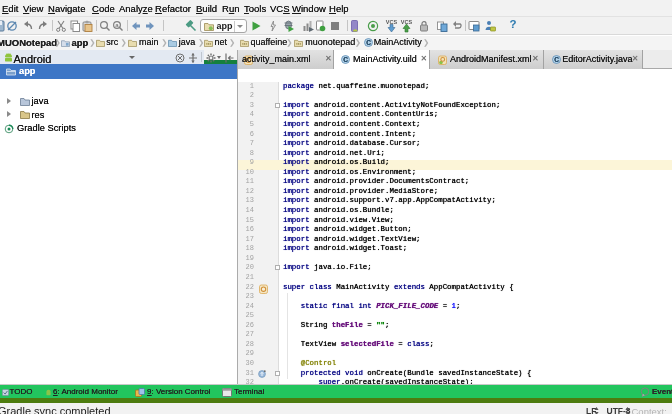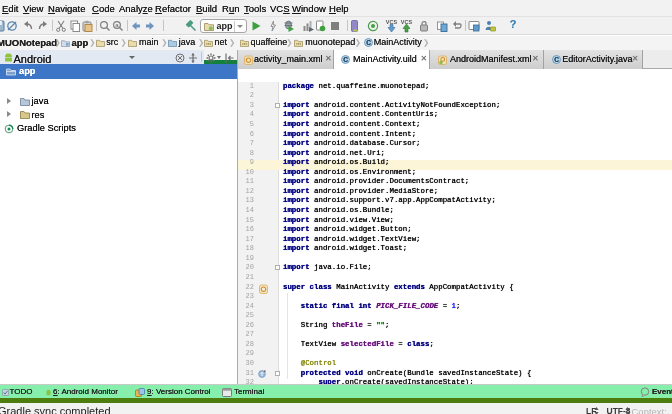--- a/index.html
+++ b/index.html
@@ -26,28 +26,28 @@
 .tab.sel{background:#fff;height:19px}
 .tab .tx{position:absolute;top:4px}
 .tab .x{position:absolute;top:4px;color:#787878;font-size:8px}
 .tab .ticon{position:absolute;top:5px}
 
 #editor{position:absolute;left:238px;top:69px;width:434px;height:315px;background:#fff;overflow:hidden}
 #gutter{position:absolute;left:0;top:12.5px;width:41px;height:302.5px;background:#f2f2f2;border-right:1px solid #dcdcdc}
 #caretrow{position:absolute;left:0;top:91px;width:434px;height:9.6px;background:#fcf5d8;z-index:2}
 #lnums{position:absolute;z-index:3;left:0;top:12.7px;width:16px;text-align:right;font-family:"Liberation Mono",monospace;font-size:7px;line-height:9.57px;color:#a3a3a3;white-space:pre}
 #code{position:absolute;z-index:3;left:45px;top:12.7px;font-family:"Liberation Mono",monospace;font-size:7.4px;line-height:9.57px;color:#000;white-space:pre;text-shadow:0 0 0.7px}
-.kw{color:#000080;font-weight:bold}
+.kw{color:#000080;font-weight:normal}
 .fld{color:#660E7A;font-weight:bold}
 .num{color:#0000ff}
 .str{color:#008000;font-weight:bold}
 .ann{color:#808000}
 .fold{position:absolute;width:5px;height:5px;border:1px solid #b0b0b0;background:#fff;left:37px}
 
-#botbar{position:absolute;left:0;top:384px;width:672px;height:14px;background:#86efac;border-top:1px solid #c9c9c9;font-size:8px;color:#222;white-space:nowrap;text-shadow:0 0 0.5px}
+#botbar{position:absolute;left:0;top:384px;width:672px;height:14px;background:#22c55e;border-top:1px solid #c9c9c9;font-size:8px;color:#222;white-space:nowrap;text-shadow:0 0 0.5px}
 #botbar .it{position:absolute;top:2px}
 #botbar .ic{position:absolute;top:2px}
 #statusbar{position:absolute;left:0;top:398px;width:672px;height:16px;background:#f2f2f2;border-top:5px solid #4d7c0f;font-size:9px;color:#333}
 </style></head>
 <body>
 <div id="menubar">
 <span style="left:2px"><u>E</u>dit</span>
 <span style="left:23px"><u>V</u>iew</span>
 <span style="left:48px"><u>N</u>avigate</span>
 <span style="left:92px"><u>C</u>ode</span>
@@ -318,21 +318,21 @@
     </div>
 </div>
 <div id="pdiv"></div>
 
 <div id="tabs">
 <div class="tab" style="left:0px;width:96.4px">
       <svg class="ticon" style="left:6px" width="9" height="10" viewBox="0 0 9 10">
         <rect x="0.5" y="1" width="8" height="8.5" rx="1.8" fill="#f4e2b8" stroke="#dcab55" stroke-width="0.8"></rect>
         <circle cx="4.5" cy="5.2" r="2.2" fill="none" stroke="#cf913a" stroke-width="1.2"></circle>
       </svg>
-      <span class="tx" style="left:16px">activity_main.xml</span>
+      <span class="tx" style="left:4px">activity_main.xml</span>
       <span class="x" style="left:87px">✕</span>
     </div>
 <div class="tab sel" style="left:96.4px;width:96px">
       <svg class="ticon" style="left:7px" width="9" height="9" viewBox="0 0 9 9">
         <circle cx="4.5" cy="4.5" r="4" fill="#b4d4ea" stroke="#5e8cb4" stroke-width="0.8"></circle>
         <text x="4.5" y="6.8" font-size="6.5" font-family="Liberation Sans" font-weight="bold" fill="#2a5a82" text-anchor="middle">C</text>
       </svg>
       <span class="tx" style="left:18.5px">MainActivity.uild</span>
       <span class="x" style="left:86px">✕</span>
     </div>

